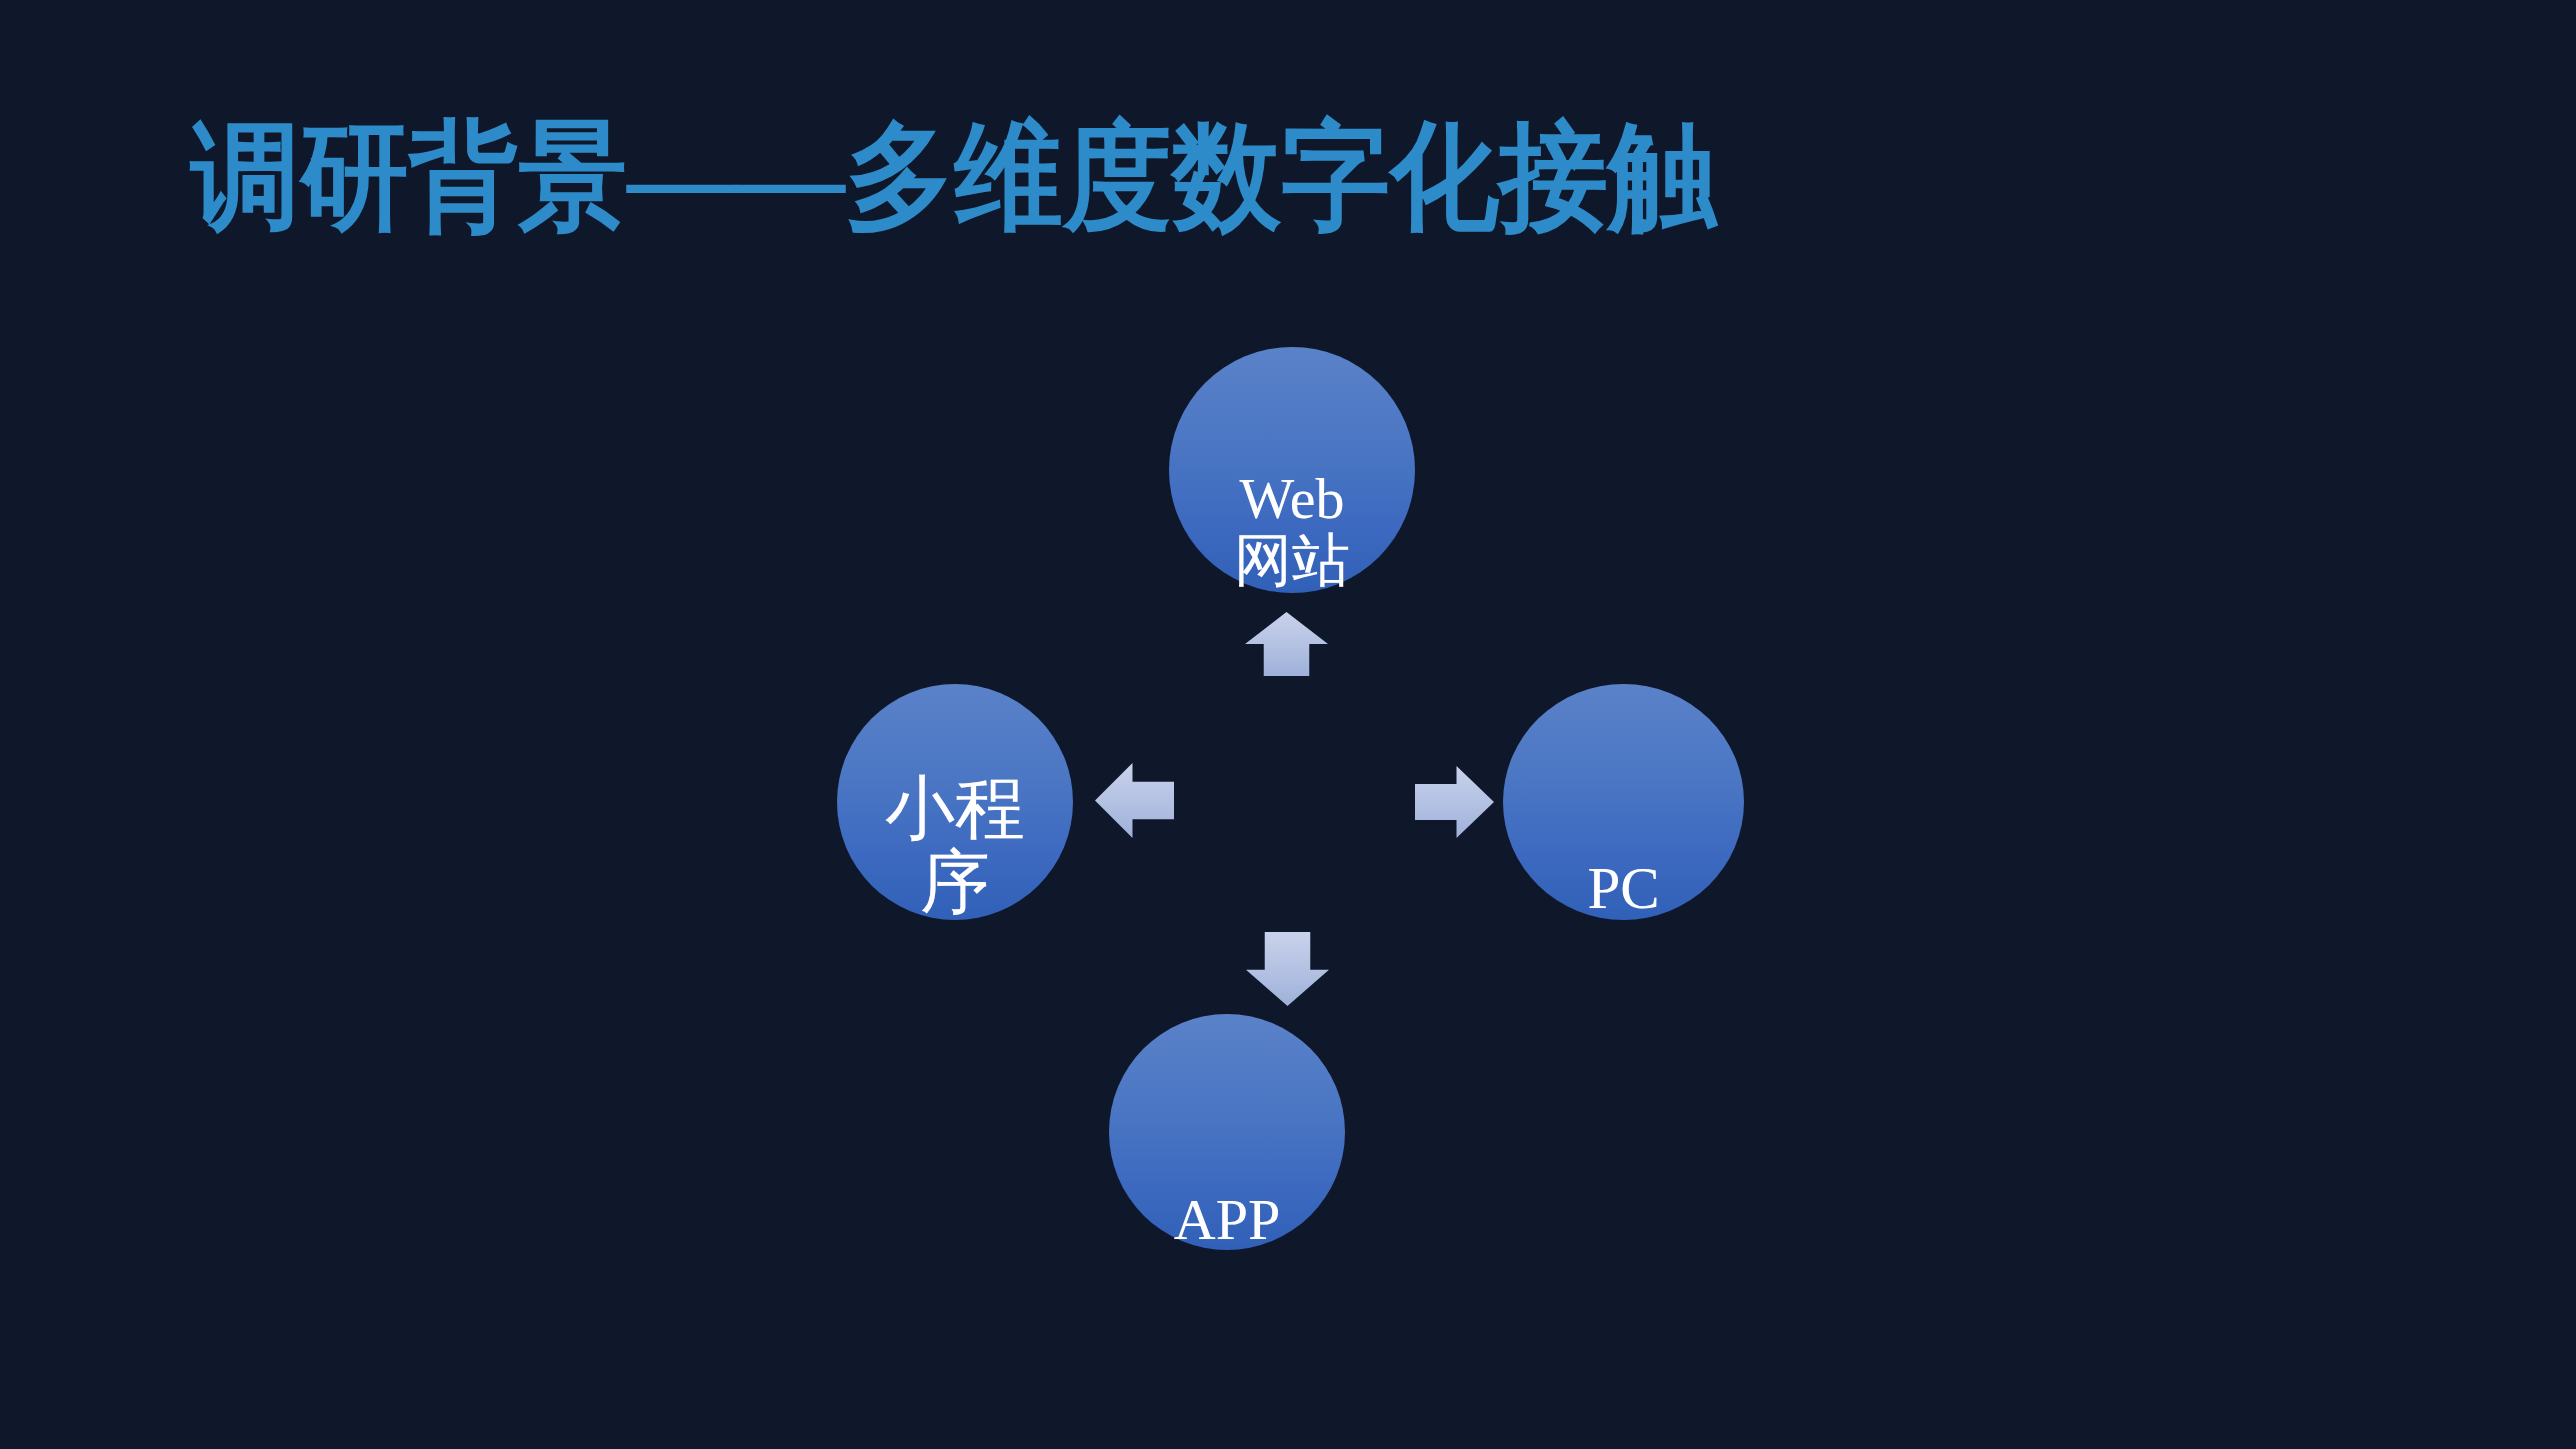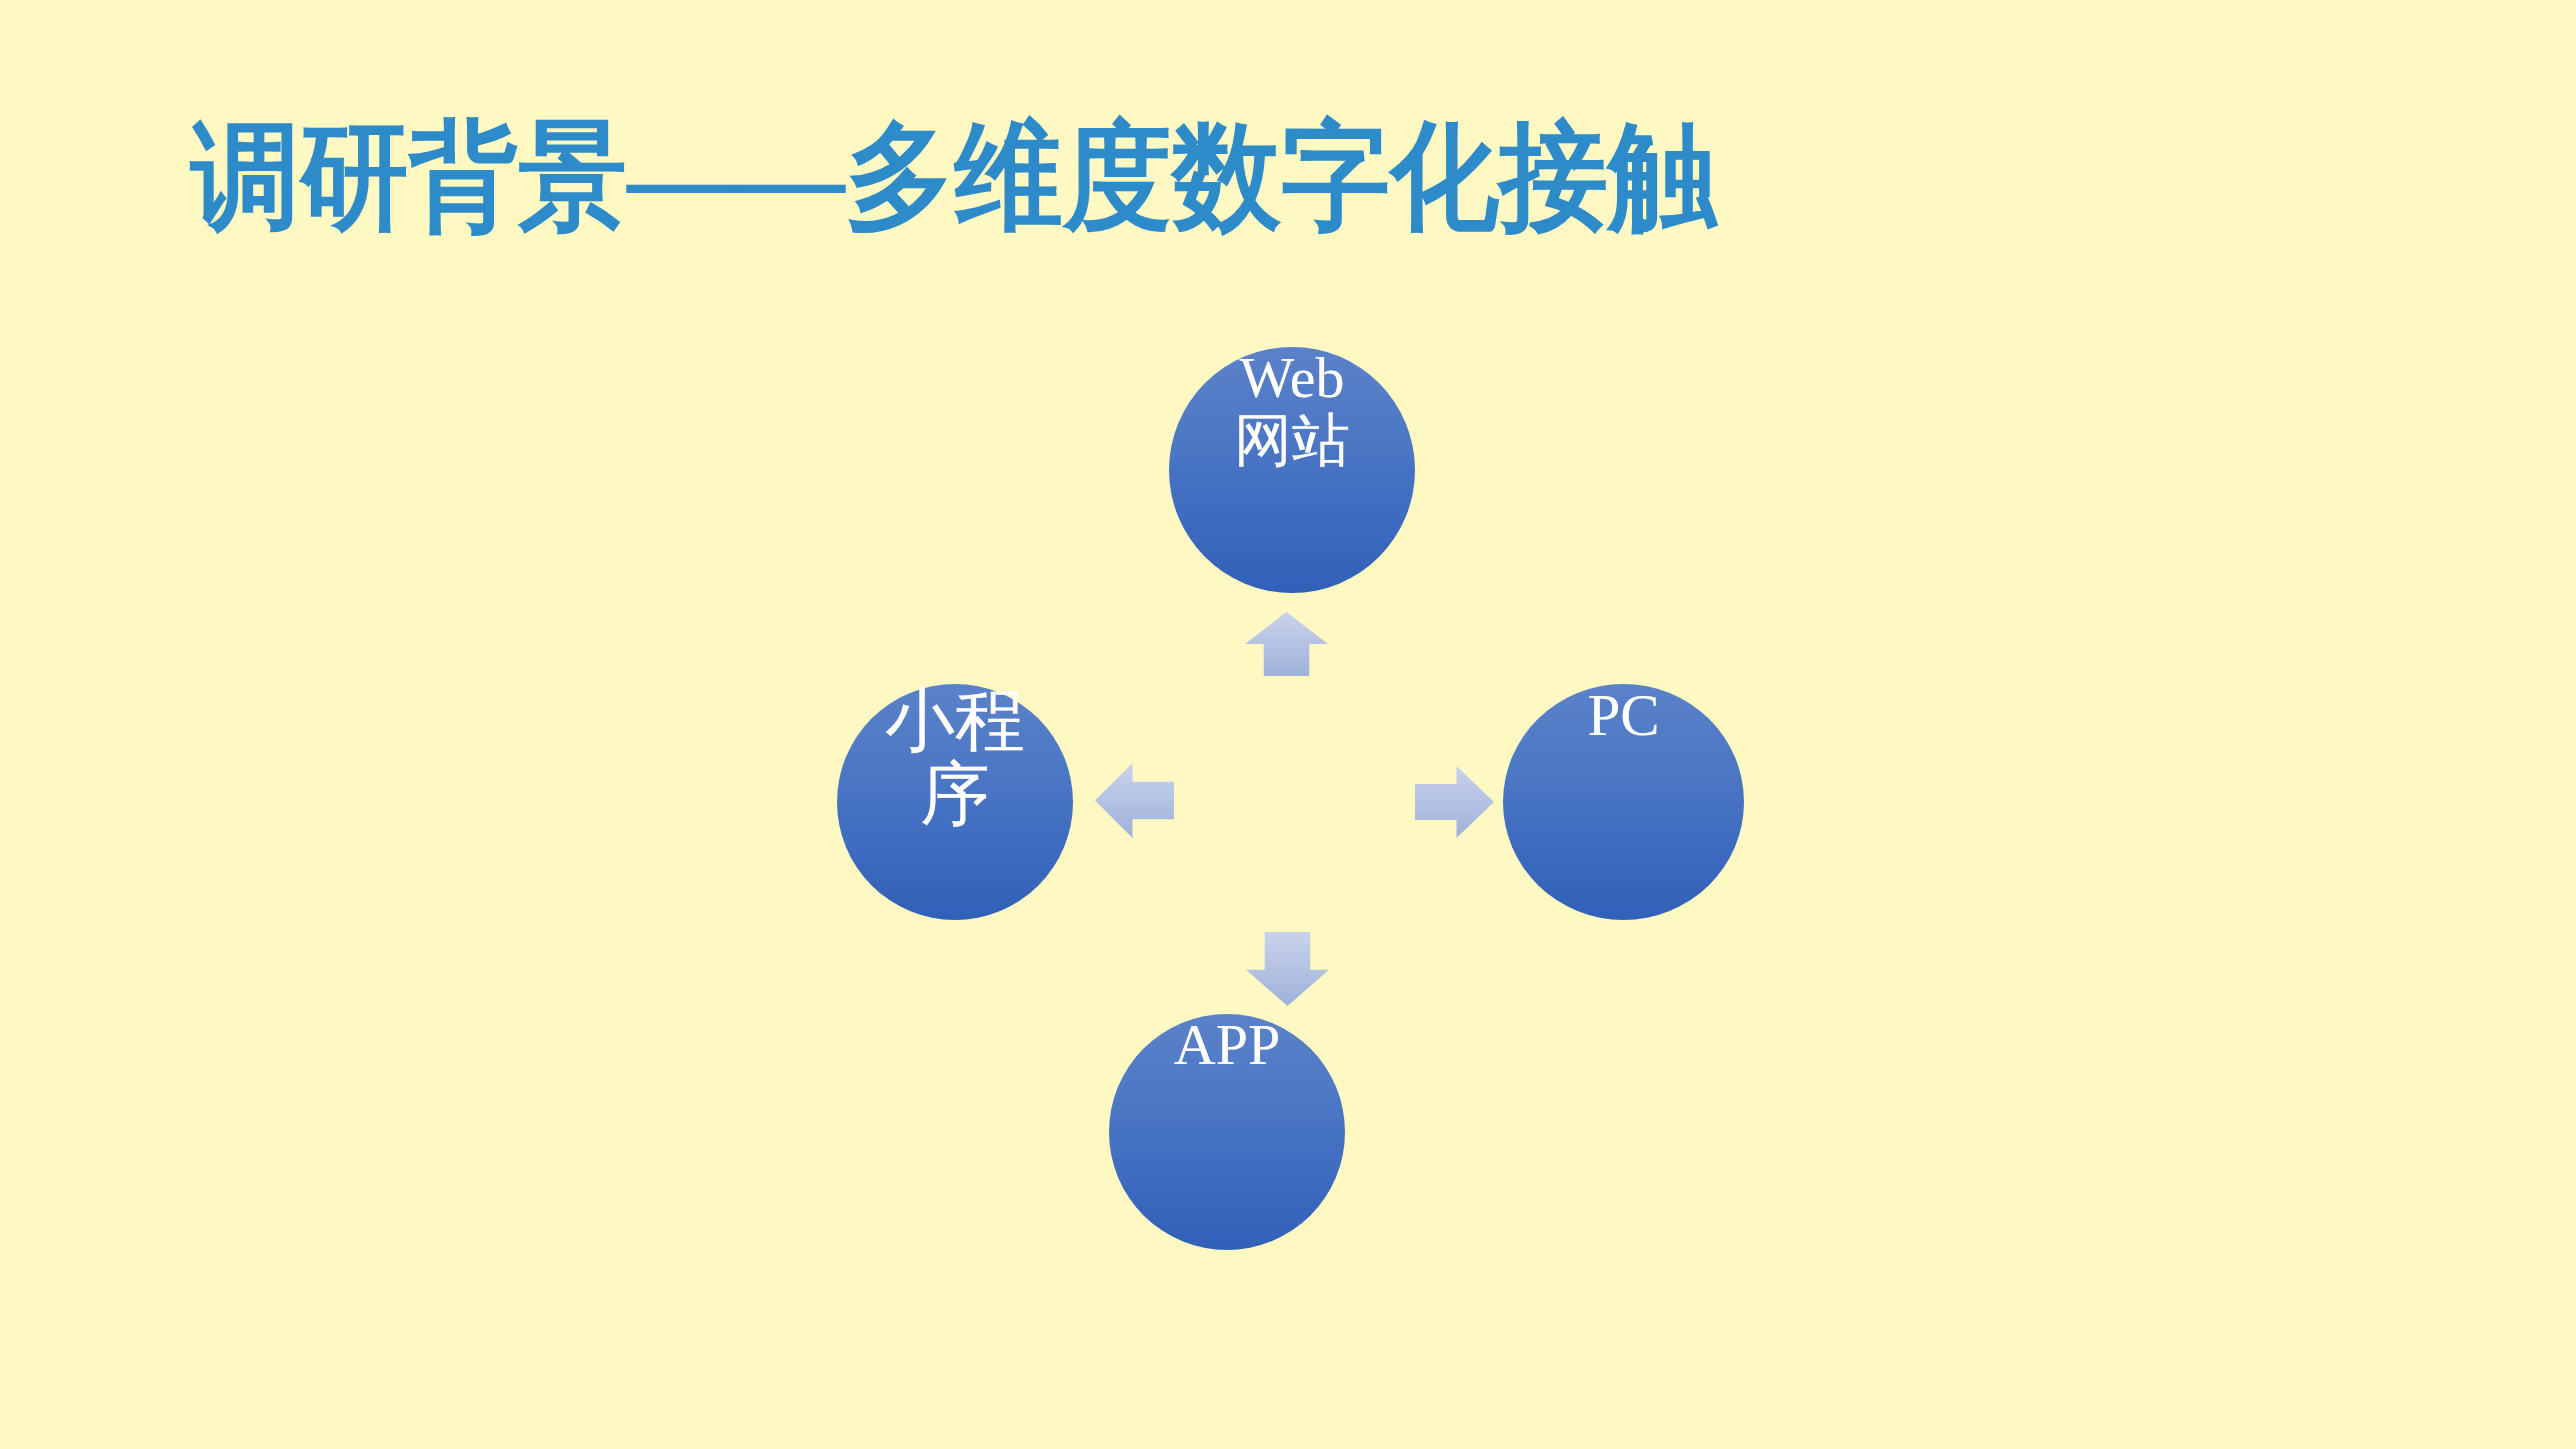--- a/index.html
+++ b/index.html
@@ -12,21 +12,21 @@
     width: 2576px;
     height: 1449px;
     overflow: hidden;
     font-family: "Liberation Sans", "DejaVu Sans", sans-serif;
   }
 
   .slide {
     position: relative;
     width: 2576px;
     height: 1449px;
-    background: #fef9c3;
+    background: #0f172a;
   }
 
   
   .slide-title {
     position: absolute;
     left: 191px;
     top: 101px;
     width: 1744px;
     height: 154px;
     line-height: 154px;
@@ -48,21 +48,21 @@
     top: 0;
     width: 2576px;
     height: 1449px;
   }
 
   
   .node {
     position: absolute;
     border-radius: 50%;
     display: flex;
-    align-items: flex-start;
+    align-items: flex-end;
     justify-content: center;
     text-align: center;
     color: #ffffff;
     font-family: "Liberation Serif", "DejaVu Serif", serif;
     font-weight: 400;
     background-image: linear-gradient(180deg, #5A82C9 0%, #4C77C4 38%, #3D6AC0 72%, #3160B8 100%);
     box-shadow: 0 0 0 0 rgba(0,0,0,0);
   }
 
   .node-label {

